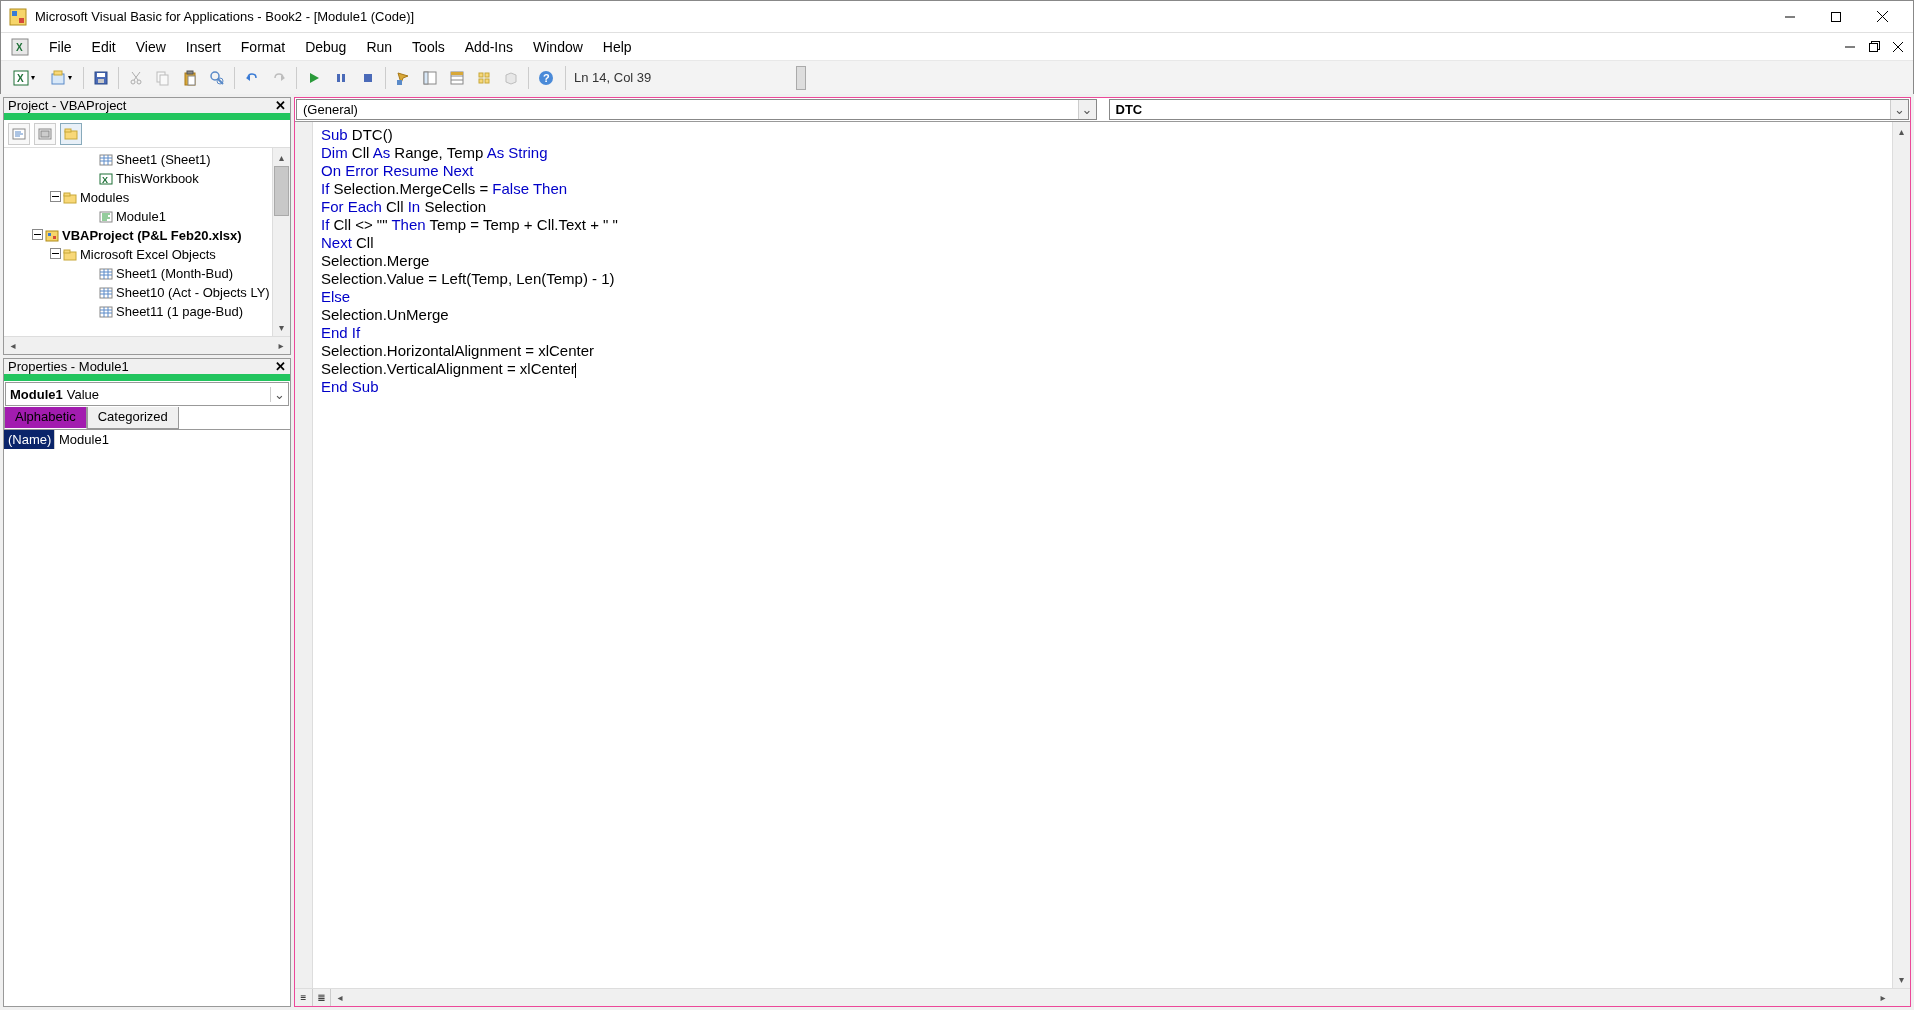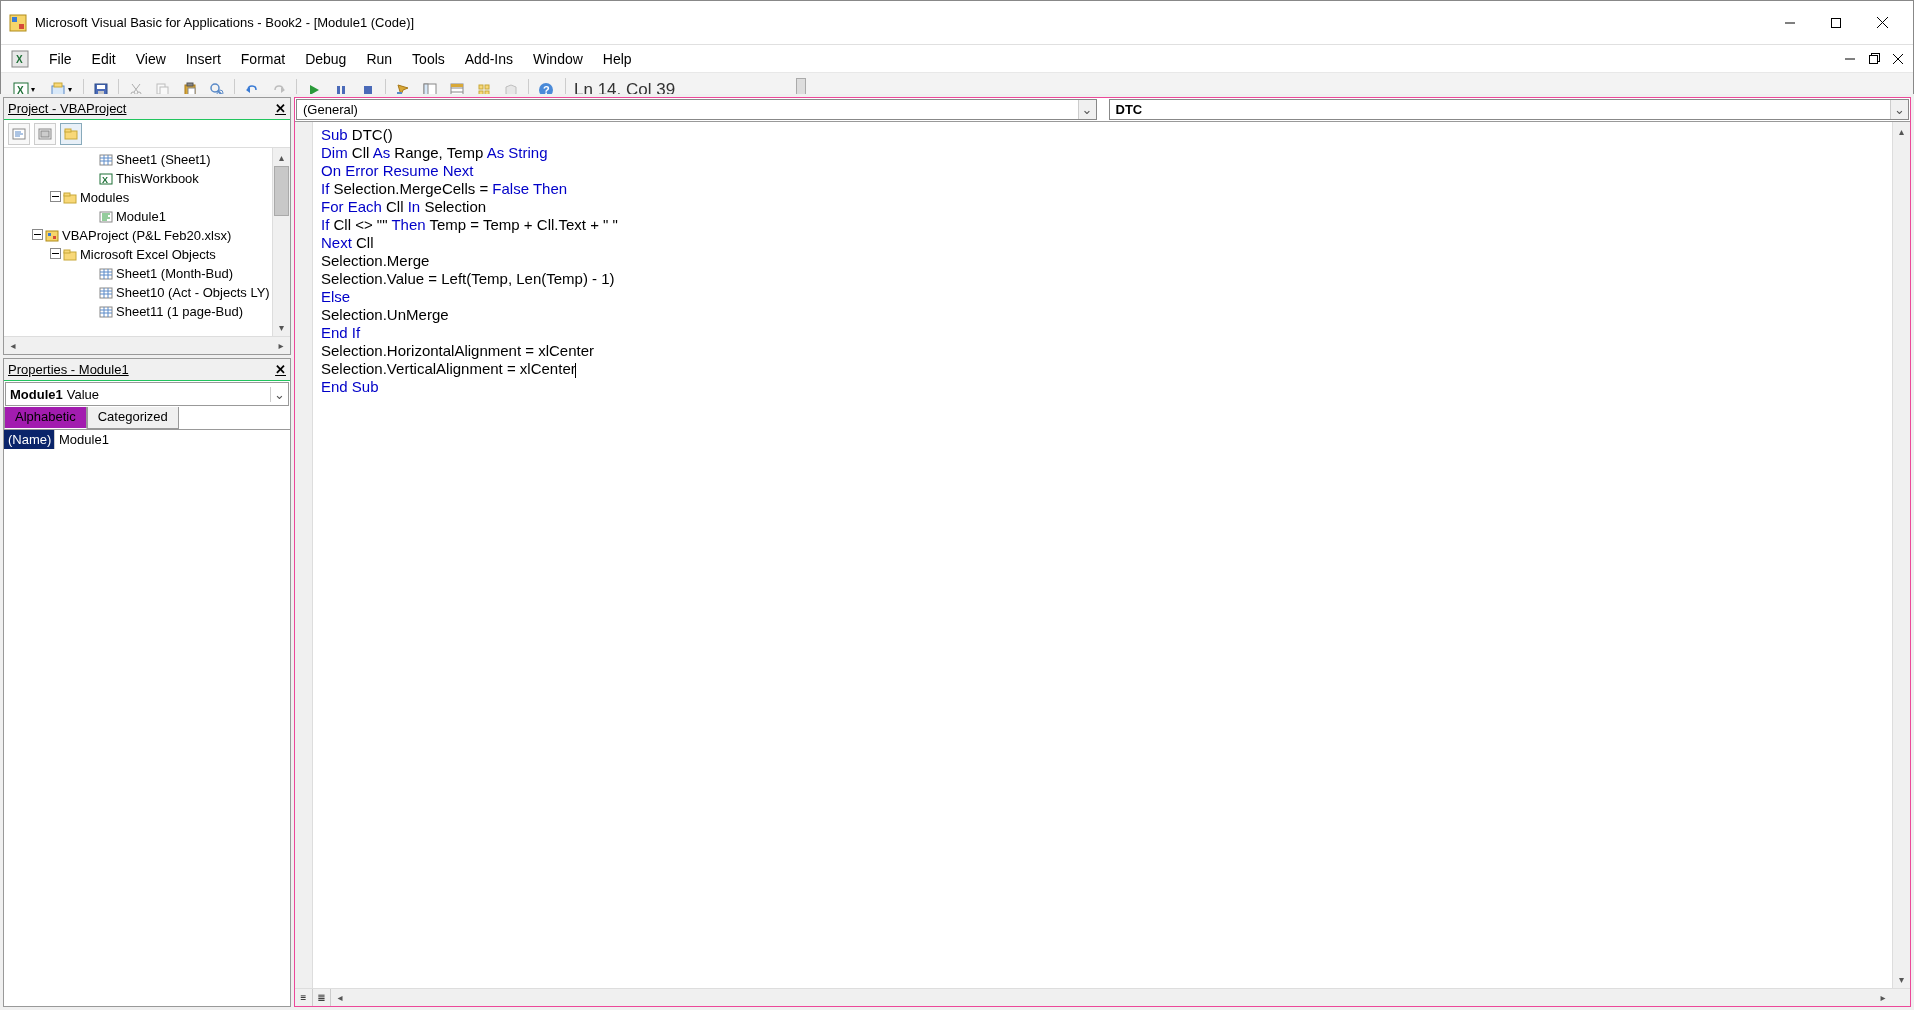--- a/index.html
+++ b/index.html
@@ -1,40 +1,40 @@
 <!DOCTYPE html>
 <html><head>
 <meta charset="utf-8">
 <style>
 * { box-sizing: border-box; margin: 0; padding: 0; font-family: "Segoe UI", Tahoma, sans-serif; }
 body { background: #fff; width: 1914px; height: 1010px; overflow: hidden; border: 0.5px solid #888; }
 
-.titlebar { height: 44px; background: #fff; display: flex; align-items: center; padding: 0 8px; border-bottom: 1px solid #e0e0e0; }
+.titlebar { height: 32px; background: #fff; display: flex; align-items: center; padding: 0 8px; border-bottom: 1px solid #e0e0e0; }
 .titlebar .app-icon { width: 18px; height: 18px; margin-right: 8px; }
 .titlebar .title { font-size: 13px; flex: 1; }
 .titlebar .winbtn { width: 46px; height: 30px; display: flex; align-items: center; justify-content: center; }
 .titlebar .winbtn svg { stroke: #000; }
 
 .menubar { height: 28px; background: #fff; display: flex; align-items: center; padding-left: 10px; border-bottom: 1px solid #e8e8e8;}
 .menubar .menu-icon { width: 18px; height: 18px; margin-right: 10px; }
 .menubar .menu-item { padding: 4px 10px; font-size: 14px; cursor: default; }
 .menubar .mdi-controls { margin-left: auto; display:flex; gap:6px; padding-right:6px;}
 .menubar .mdi-controls .mdi-btn { width:18px; height:18px; display:flex; align-items:center; justify-content:center; }
 
 .toolbar { height: 34px; background: #f3f3f3; border-bottom: 1px solid #ccc; display: flex; align-items: center; padding: 0 6px; gap: 3px; }
 .toolbar .tbtn { width: 24px; height: 24px; display: flex; align-items: center; justify-content: center; border: 1px solid transparent; }
 .toolbar .tbtn.dd { width:34px; position:relative;}
 .toolbar .tsep { width:1px; height:22px; background:#ccc; margin:0 2px;}
-.toolbar .status { font-size: 17px; padding: 0 8px; color:#333; border-left:1px solid #ccc; margin-left:4px; height:24px; display:flex; align-items:center; flex:0 0 228px;}
+.toolbar .status { font-size: 13px; padding: 0 8px; color:#333; border-left:1px solid #ccc; margin-left:4px; height:24px; display:flex; align-items:center; flex:0 0 228px;}
 .toolbar .tail { width:10px; height:24px; background:#ddd; border:1px solid #aaa; margin-left:0;}
 
 .workspace { position: absolute; top: 94px; bottom: 0; left: 0; right: 0; display: flex; background:#f0f0f0; padding:3px;}
 .left-col { width: 288px; display: flex; flex-direction: column; gap:3px;}
 .panel { background: #fff; border: 1px solid #999; display:flex; flex-direction:column; }
-.panel-title { height: 22px; background: #f0f0f0; display: flex; align-items: center; padding: 0 4px; font-size: 13px; border-bottom:1px solid #22c55e;text-decoration:underline;}
+.panel-title { height: 22px; background: #f0f0f0; display: flex; align-items: center; padding: 0 4px; font-size: 13px; border-bottom:7px solid #22c55e;}
 .panel-title .close { margin-left: auto; font-weight: bold; cursor:pointer;}
 
 .project-panel { flex: 0 0 258px; }
 .proj-toolbar { height: 28px; display:flex; align-items:center; padding:2px 4px; gap:4px; border-bottom:1px solid #ddd;}
 .proj-toolbar .ptb { width:22px; height:22px; border:1px solid #ccc; background:#f8f8f8; display:flex; align-items:center; justify-content:center;}
 .proj-toolbar .ptb.active{ border-color:#8ab; background:#e8f0f8;}
 .proj-tree-wrap { flex:1; display:flex; overflow:hidden;margin-left:20px; }
 .proj-tree { flex:1; overflow:hidden; padding:2px 0 2px 6px; font-size:13px; position:relative;}
 .proj-tree .row { display:flex; align-items:center; height:19px; white-space:nowrap;}
 .proj-tree .ind { display:inline-block; }
@@ -358,21 +358,21 @@
                   <rect x="0.5" y="0.5" width="10" height="10" fill="#fff" stroke="#888"></rect>
                   <line x1="2" y1="5.5" x2="9" y2="5.5" stroke="#000"></line>
                 </svg></span>
               <span class="icn">
                 <svg width="14" height="12">
                   <rect x="1" y="1" width="12" height="10" fill="#f6d56a" stroke="#b08b1a"></rect>
                   <rect x="3" y="3" width="3" height="3" fill="#3a7bd5"></rect>
                   <rect x="8" y="6" width="3" height="3" fill="#d54a3a"></rect>
                 </svg>
               </span>
-              <span style="font-weight: normal;">VBAProject (P&amp;L Feb20.xlsx)</span>
+              <span style="font-weight: bold;">VBAProject (P&amp;L Feb20.xlsx)</span>
             </div>
             <div class="row">
               <span class="ind" style="width: 18px;"></span>
               <span class="twist" style="font-family: monospace; font-size: 10px; width: 14px;"><svg width="11" height="11">
                   <rect x="0.5" y="0.5" width="10" height="10" fill="#fff" stroke="#888"></rect>
                   <line x1="2" y1="5.5" x2="9" y2="5.5" stroke="#000"></line>
                 </svg></span>
               <span class="icn">
                 <svg width="14" height="12">
                   <rect x="1" y="3" width="12" height="8" fill="#f8d878" stroke="#c8a838"></rect>

